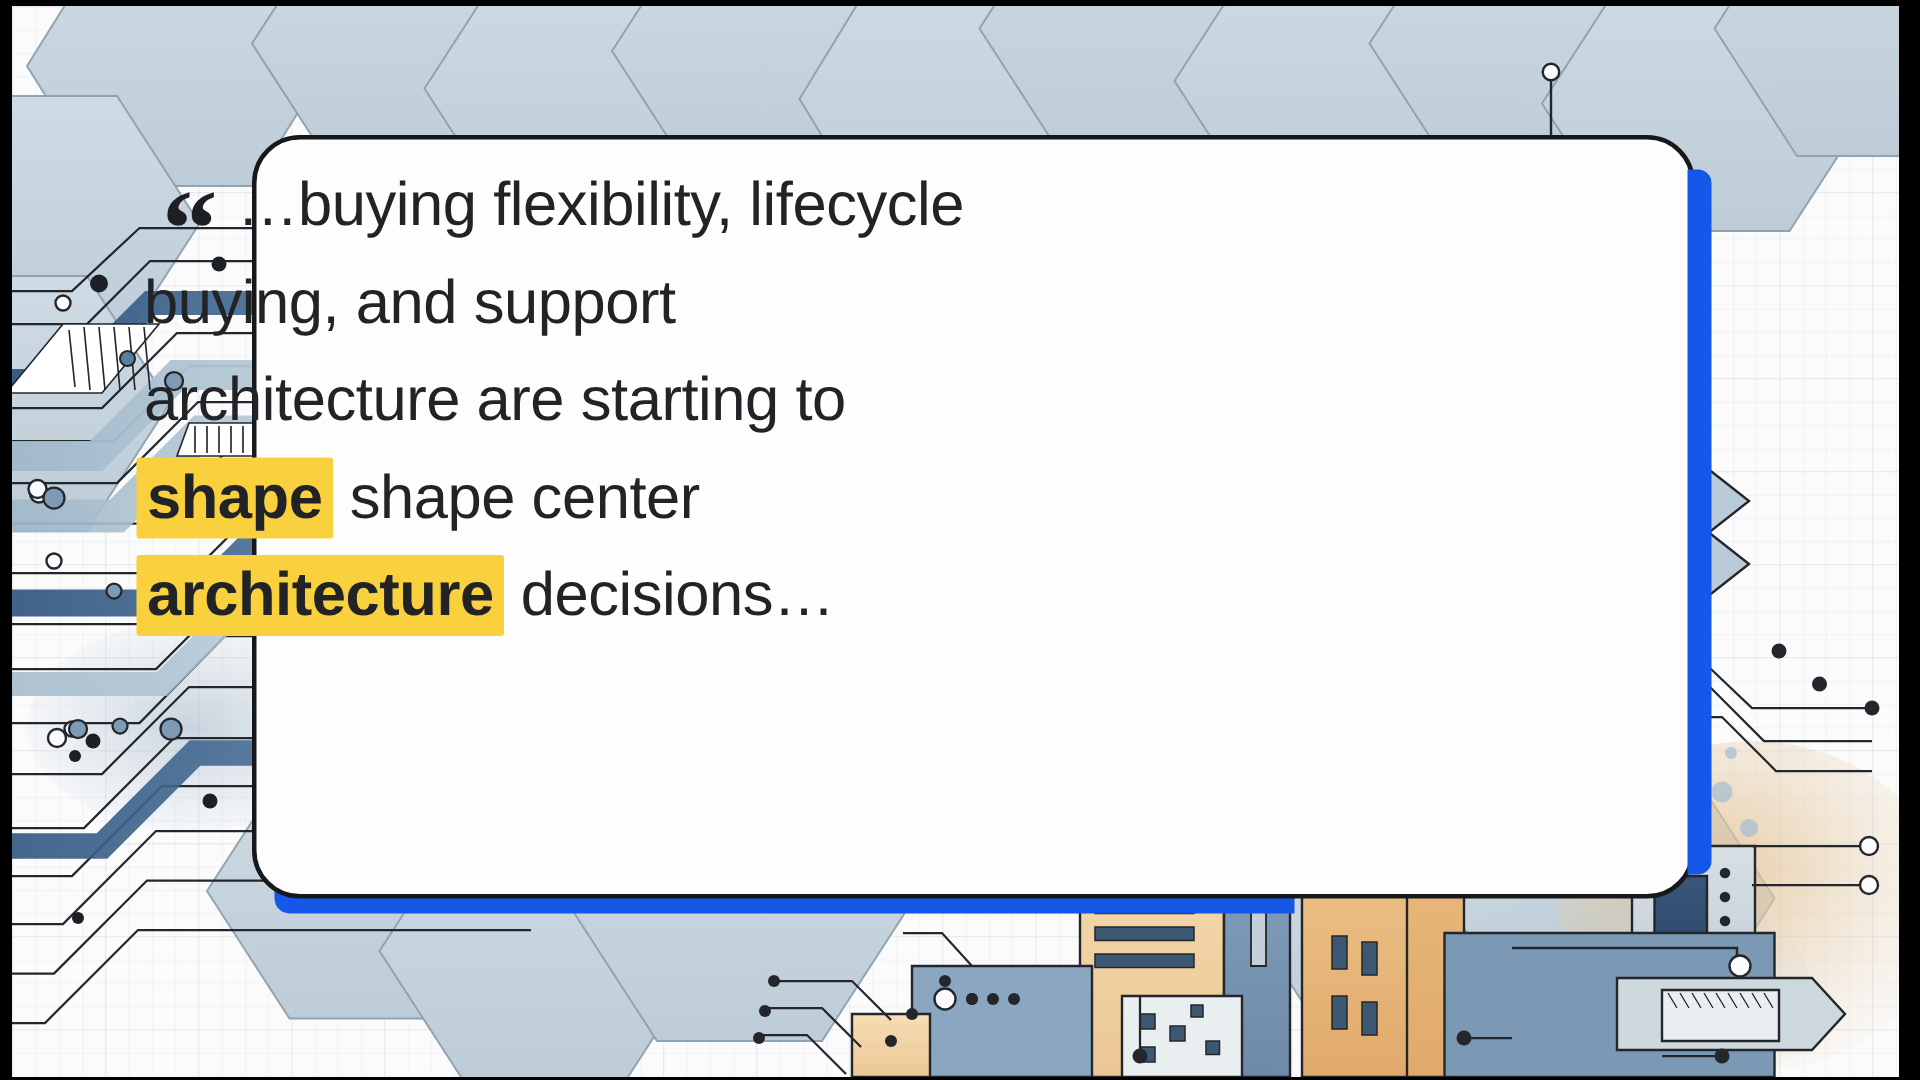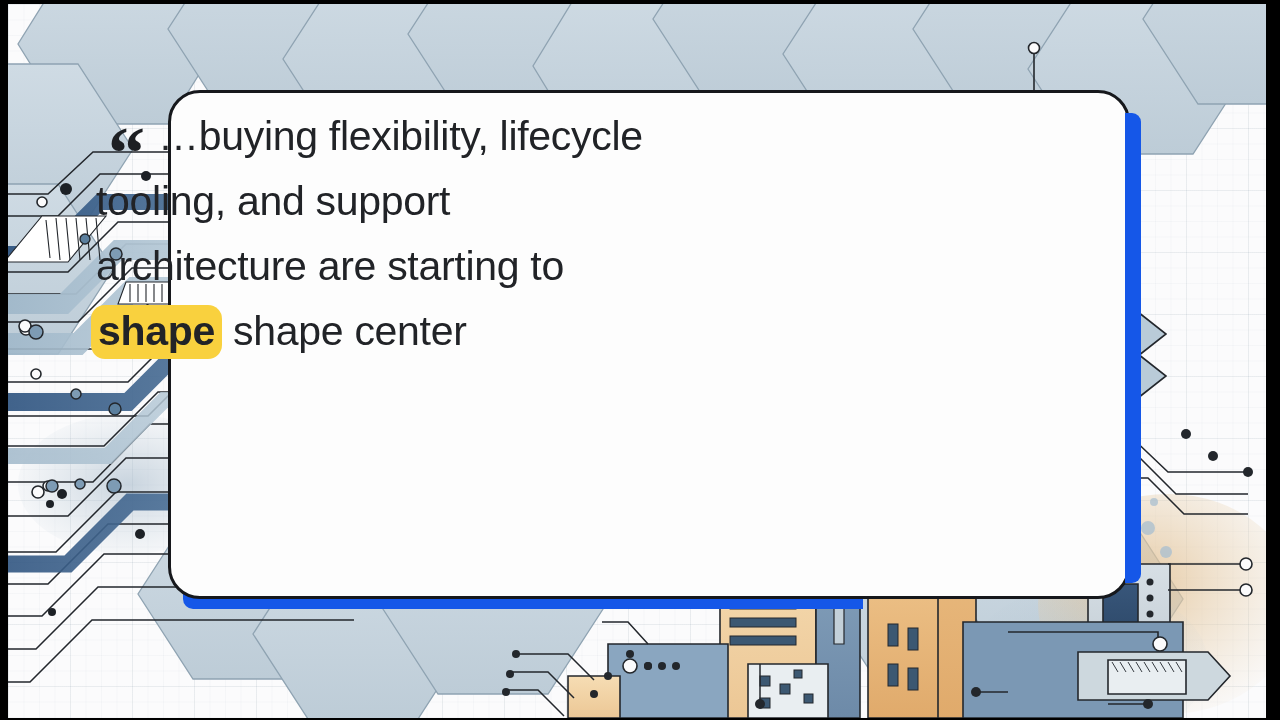--- a/index.html
+++ b/index.html
@@ -83,21 +83,21 @@
     color:#212327;
     letter-spacing:-.3px;
     white-space:nowrap;
   }
   .qline.first { padding-left:62px; }
   .hl {
     background:var(--hl,#f9d13e);
     font-weight:700;
     padding:3px 7px 5px 7px;
     margin-left:-5px;
-    border-radius:14px;
+    border-radius:2px;
     box-decoration-break:clone;
   }
 </style>
 </head>
 <body>
 
 <div id="stage">
   <div id="canvas">
 
     <div class="grid"></div>
@@ -516,19 +516,20 @@
       </g>
     </svg>
 
     <div id="card-shadow-bar"></div>
     <div id="card">
       <div id="accent-bar"></div>
     </div>
     <div id="quote-mark">“</div>
     <div id="quote-body">
       <div class="qline first">…buying flexibility, lifecycle</div>
-      <div class="qline">tooling, and support</div>
+      <div class="qline">buying, and support</div>
       <div class="qline">architecture are starting to</div>
       <div class="qline"><span class="hl">shape</span><span> shape center</span></div>
+      <div class="qline"><span class="hl">architecture</span><span> decisions…</span></div>
     </div>
 
   </div>
 </div>
 
 </body></html>

